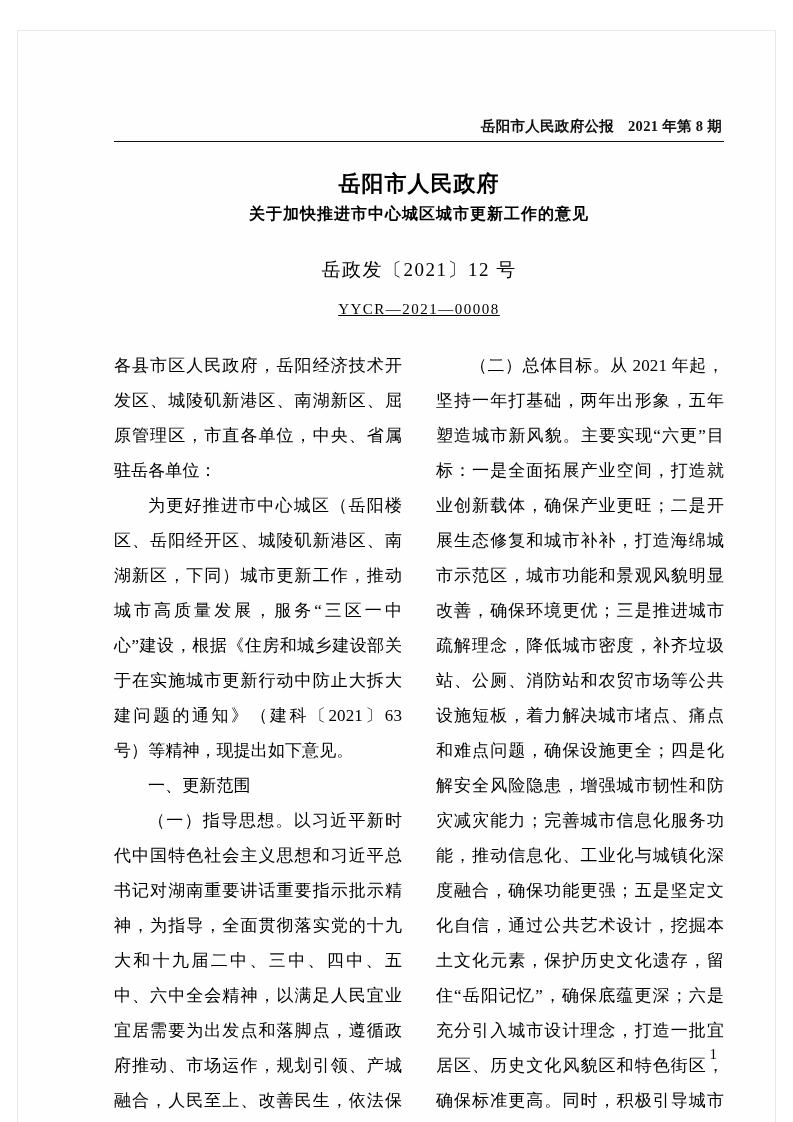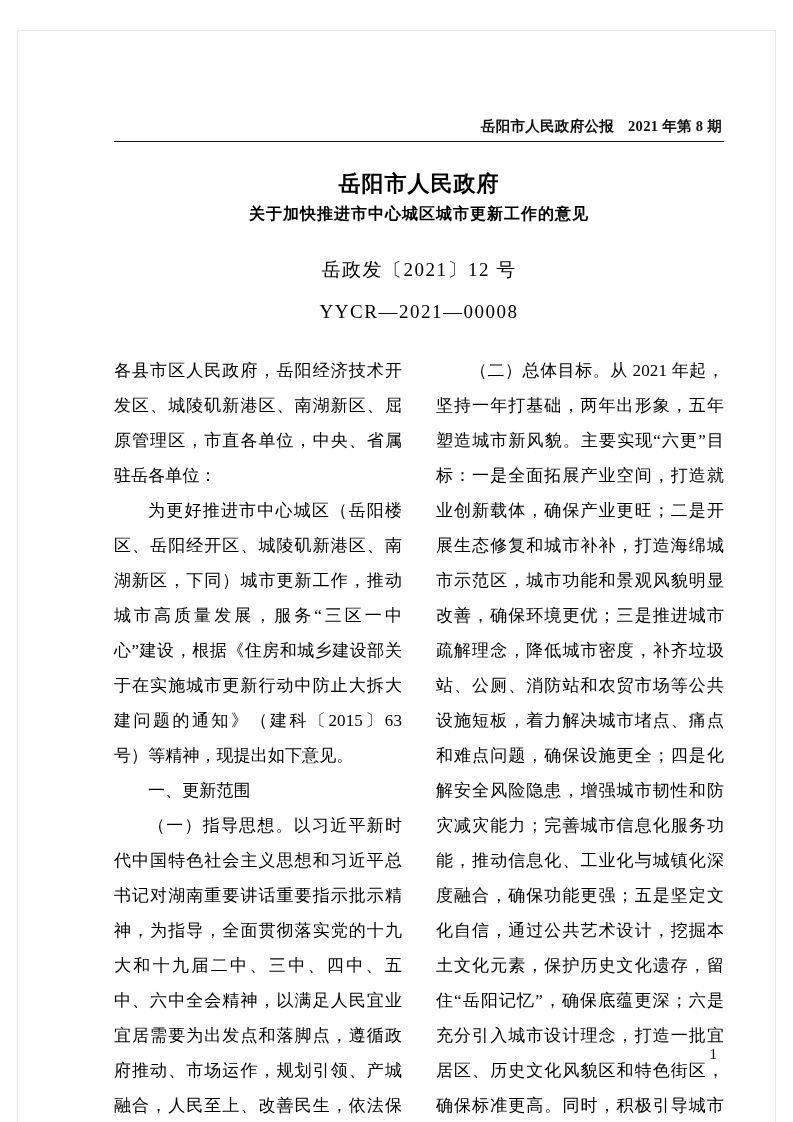--- a/index.html
+++ b/index.html
@@ -67,23 +67,24 @@
     letter-spacing: 1px;
     line-height: 1.45;
     margin-top: 2px;
   }
   .doc-number {
     font-size: 19px;
     margin-top: 32px;
     letter-spacing: 1.5px;
   }
   .doc-code {
-    font-size: 19px;
+    font-size: 15px;
     margin-top: 18px;
     letter-spacing: 1.5px;
+    text-decoration: underline;
   }
   
   .columns {
     display: flex;
     margin-top: 30px;
     gap: 34px;
   }
   .col {
     width: 288px;
   }
@@ -122,21 +123,21 @@
       <div class="title-block">
         <div class="doc-title-1">岳阳市人民政府</div>
         <div class="doc-title-2">关于加快推进市中心城区城市更新工作的意见</div>
         <div class="doc-number">岳政发〔2021〕12 号</div>
         <div class="doc-code">YYCR—2021—00008</div>
       </div>
 
       <div class="columns">
         <div class="col">
           <p>各县市区人民政府，岳阳经济技术开发区、城陵矶新港区、南湖新区、屈原管理区，市直各单位，中央、省属驻岳各单位：</p>
-          <p class="indent">为更好推进市中心城区（岳阳楼区、岳阳经开区、城陵矶新港区、南湖新区，下同）城市更新工作，推动城市高质量发展，服务“三区一中心”建设，根据《住房和城乡建设部关于在实施城市更新行动中防止大拆大建问题的通知》（建科〔2015〕63 号）等精神，现提出如下意见。</p>
+          <p class="indent">为更好推进市中心城区（岳阳楼区、岳阳经开区、城陵矶新港区、南湖新区，下同）城市更新工作，推动城市高质量发展，服务“三区一中心”建设，根据《住房和城乡建设部关于在实施城市更新行动中防止大拆大建问题的通知》（建科〔2021〕63 号）等精神，现提出如下意见。</p>
           <p class="indent">一、更新范围</p>
           <p class="indent">（一）指导思想。以习近平新时代中国特色社会主义思想和习近平总书记对湖南重要讲话重要指示批示精神，为指导，全面贯彻落实党的十九大和十九届二中、三中、四中、五中、六中全会精神，以满足人民宜业宜居需要为出发点和落脚点，遵循政府推动、市场运作，规划引领、产城融合，人民至上、改善民生，依法保护、注重传承，因地制宜、量力而行的原则，进行前瞻性思考、全局性谋划、战略性布局和整体性推进，实施以人为核心的新型城镇化战略，从解决单一问题走向构建综合目标体系，从大拆大建转变为因地制宜的大小结合，从政府主导发展为多元共治，从物质空间的改善迈向公共利益的保护与提升，提高城市可持续发展水平和现代化治理能力。</p>
         </div>
         <div class="col">
           <p class="indent">（二）总体目标。从 2021 年起，坚持一年打基础，两年出形象，五年塑造城市新风貌。主要实现“六更”目标：一是全面拓展产业空间，打造就业创新载体，确保产业更旺；二是开展生态修复和城市补补，打造海绵城市示范区，城市功能和景观风貌明显改善，确保环境更优；三是推进城市疏解理念，降低城市密度，补齐垃圾站、公厕、消防站和农贸市场等公共设施短板，着力解决城市堵点、痛点和难点问题，确保设施更全；四是化解安全风险隐患，增强城市韧性和防灾减灾能力；完善城市信息化服务功能，推动信息化、工业化与城镇化深度融合，确保功能更强；五是坚定文化自信，通过公共艺术设计，挖掘本土文化元素，保护历史文化遗存，留住“岳阳记忆”，确保底蕴更深；六是充分引入城市设计理念，打造一批宜居区、历史文化风貌区和特色街区，确保标准更高。同时，积极引导城市居民参与城市更新建设与治理。</p>
           <p class="indent">（一）国家产业政策规定的禁止类、淘汰类产业用地，不符合安全生产和环保要求的用地，“退二进三”用地等。</p>
 
         </div>
       </div>
 

